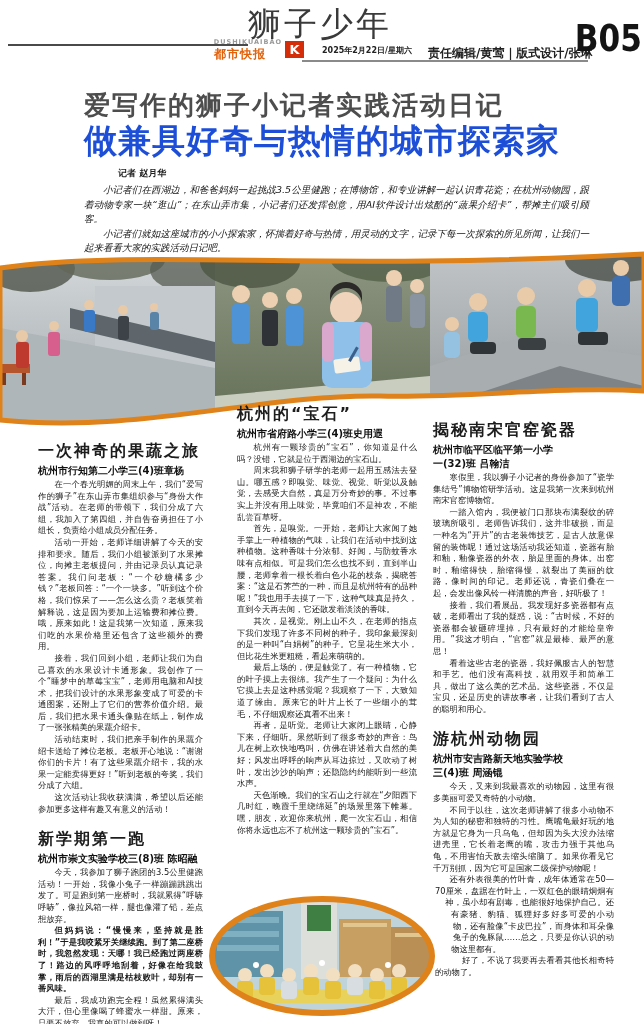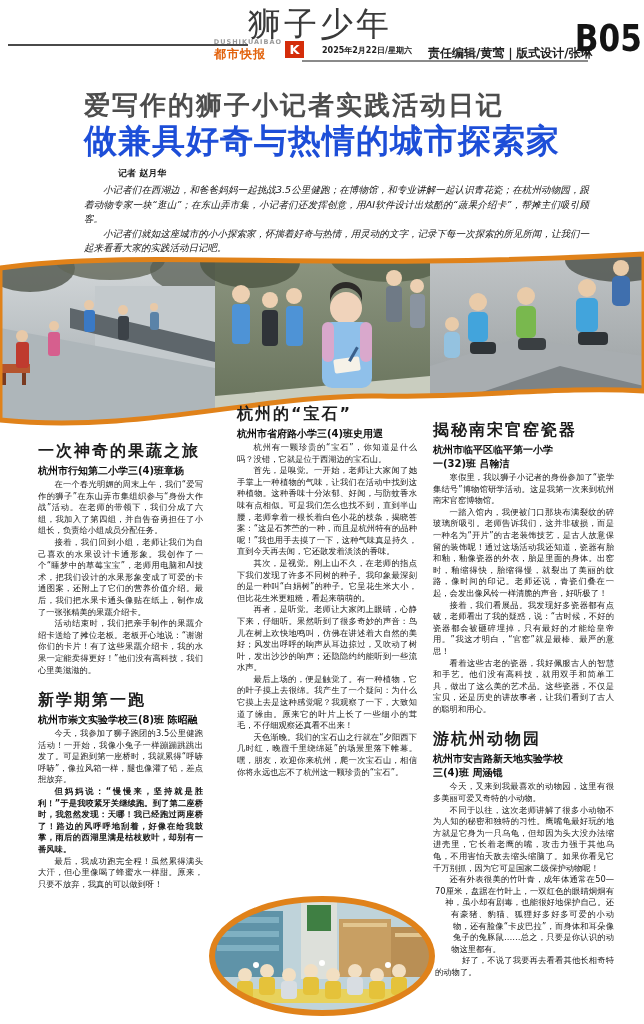--- a/index.html
+++ b/index.html
@@ -164,45 +164,48 @@
   </g>
   <path d="M0,22 C140,2 320,26 644,8 L644,145 C560,140 470,152 380,150 C260,148 140,188 0,174 Z" fill="none" stroke="#e0821a" stroke-width="5"></path>
 </svg>
 
 <div class="col col1">
   <div class="article">
     <h2 class="art-title">一次神奇的果蔬之旅</h2>
     <div class="art-school">杭州市行知第二小学三(4)班章杨</div>
     <div class="art-body">
       <p>在一个春光明媚的周末上午，我们“爱写作的狮子”在东山弄市集组织参与“身份大作战”活动。在老师的带领下，我们分成了六组，我加入了第四组，并自告奋勇担任了小组长，负责给小组成员分配任务。</p>
+      <p>活动一开始，老师详细讲解了今天的安排和要求。随后，我们小组被派到了水果摊位，向摊主老板提问，并由记录员认真记录答案。我们问老板：“一个砂糖橘多少钱？”老板回答：“一个一块多。”听到这个价格，我们惊呆了——怎么这么贵？老板笑着解释说，这是因为要加上运输费和摊位费。哦，原来如此！这是我第一次知道，原来我们吃的水果价格里还包含了这些额外的费用。</p>
       <p>接着，我们回到小组，老师让我们为自己喜欢的水果设计卡通形象。我创作了一个“睡梦中的草莓宝宝”，老师用电脑和AI技术，把我们设计的水果形象变成了可爱的卡通图案，还附上了它们的营养价值介绍。最后，我们把水果卡通头像贴在纸上，制作成了一张张精美的果蔬介绍卡。</p>
-      <p>活动结束时，我们把亲手制作的果蔬介绍卡送给了摊位老板。老板开心地说：“谢谢你们的卡片！有了这些果蔬介绍卡，我的水果一定能卖得更好！”他们没有高科技，我们心里美滋滋的。</p>
+      <p>活动结束时，我们把亲手制作的果蔬介绍卡送给了摊位老板。老板开心地说：“谢谢你们的卡片！有了这些果蔬介绍卡，我的水果一定能卖得更好！”听到老板的夸奖，我们分成了六组。</p>
+      <p>这次活动让我收获满满，希望以后还能参加更多这样有趣又有意义的活动！</p>
     </div>
   </div>
   <div class="article">
     <h2 class="art-title">新学期第一跑</h2>
     <div class="art-school">杭州市崇文实验学校三(8)班 陈昭融</div>
     <div class="art-body">
       <p>今天，我参加了狮子跑团的3.5公里健跑活动！一开始，我像小兔子一样蹦蹦跳跳出发了。可是跑到第一座桥时，我就累得“呼哧呼哧”，像拉风箱一样，腿也像灌了铅，差点想放弃。</p>
       <p class="bold">但妈妈说：“慢慢来，坚持就是胜利！”于是我咬紧牙关继续跑。到了第二座桥时，我忽然发现：天哪！我已经跑过两座桥了！路边的风呼呼地刮着，好像在给我鼓掌，雨后的西湖里满是枯枝败叶，却别有一番风味。</p>
       <p>最后，我成功跑完全程！虽然累得满头大汗，但心里像喝了蜂蜜水一样甜。原来，只要不放弃，我真的可以做到呀！</p>
     </div>
   </div>
 </div>
 
 <div class="col col2">
   <div class="article">
     <h2 class="art-title">杭州的“宝石”</h2>
     <div class="art-school">杭州市省府路小学三(4)班史用遐</div>
     <div class="art-body">
       <p>杭州有一颗珍贵的“宝石”，你知道是什么吗？没错，它就是位于西湖边的宝石山。</p>
+      <p>周末我和狮子研学的老师一起用五感法去登山。哪五感？即嗅觉、味觉、视觉、听觉以及触觉，去感受大自然，真是万分奇妙的事。不过事实上并没有用上味觉，毕竟咱们不是神农，不能乱尝百草呀。</p>
       <p>首先，是嗅觉。一开始，老师让大家闻了她手掌上一种植物的气味，让我们在活动中找到这种植物。这种香味十分浓郁、好闻，与防蚊香水味有点相似。可是我们怎么也找不到，直到半山腰，老师拿着一根长着白色小花的枝条，揭晓答案：“这是石荠苎的一种，而且是杭州特有的品种呢！”我也用手去摸了一下，这种气味真是持久，直到今天再去闻，它还散发着淡淡的香味。</p>
       <p>其次，是视觉。刚上山不久，在老师的指点下我们发现了许多不同树的种子。我印象最深刻的是一种叫“白娟树”的种子。它呈花生米大小，但比花生米更粗糙，看起来萌萌的。</p>
+      <p>最后上场的，便是触觉了。有一种植物，它的叶子摸上去很绵。我产生了一个疑问：为什么它摸上去是这种感觉呢？我观察了一下，大致知道了缘由。原来它的叶片上长了一些细小的茸毛，不仔细观察还真看不出来！</p>
       <p>再者，是听觉。老师让大家闭上眼睛，心静下来，仔细听。果然听到了很多奇妙的声音：鸟儿在树上欢快地鸣叫，仿佛在讲述着大自然的美好；风发出呼呼的响声从耳边掠过，又吹动了树叶，发出沙沙的响声；还隐隐约约能听到一些流水声。</p>
-      <p>最后上场的，便是触觉了。有一种植物，它的叶子摸上去很绵。我产生了一个疑问：为什么它摸上去是这种感觉呢？我观察了一下，大致知道了缘由。原来它的叶片上长了一些细小的茸毛，不仔细观察还真看不出来！</p>
       <p>天色渐晚。我们的宝石山之行就在“夕阳西下几时红，晚霞千里绕绵延”的场景里落下帷幕。嘿，朋友，欢迎你来杭州，爬一次宝石山，相信你将永远也忘不了杭州这一颗珍贵的“宝石”。</p>
     </div>
   </div>
 </div>
 
 <div class="col col3">
   <div class="article">
     <h2 class="art-title">揭秘南宋官窑瓷器</h2>
     <div class="art-school">杭州市临平区临平第一小学</div>
     <div class="art-school">一(32)班 吕翰洁</div>

